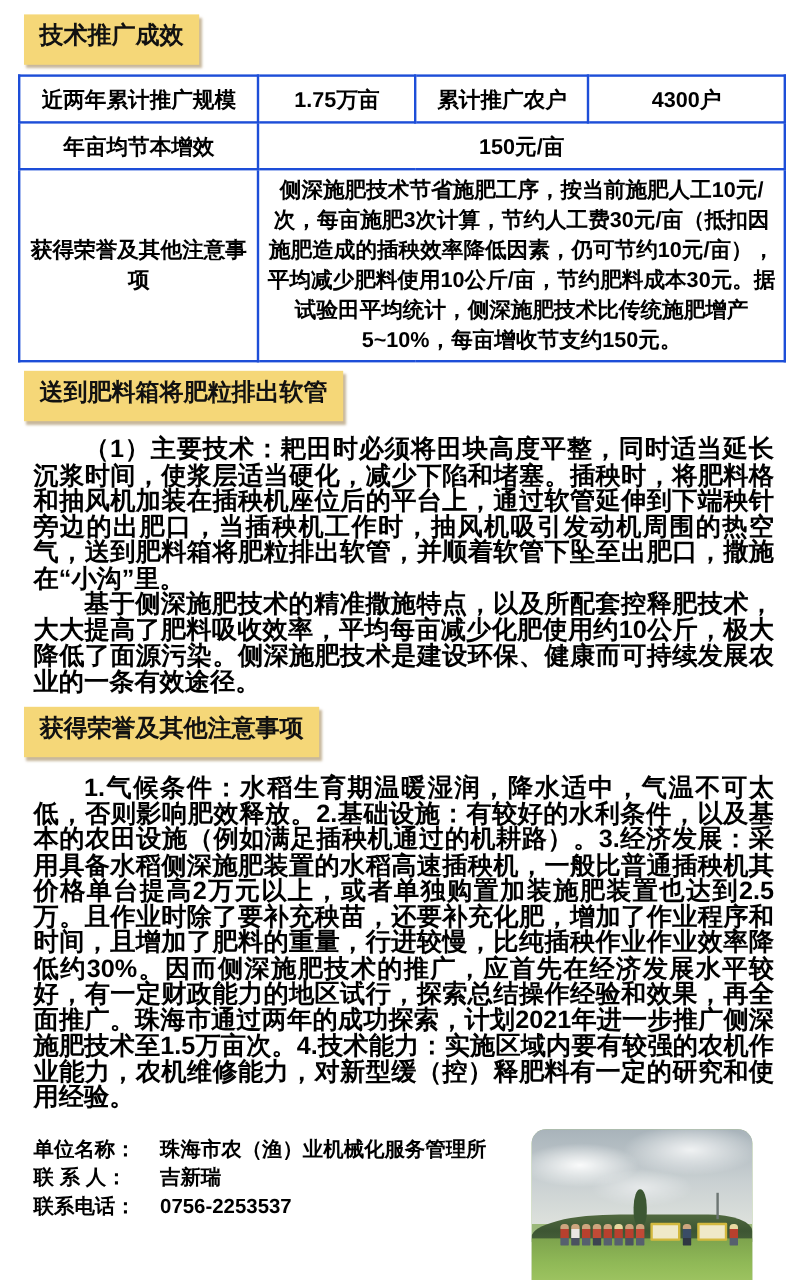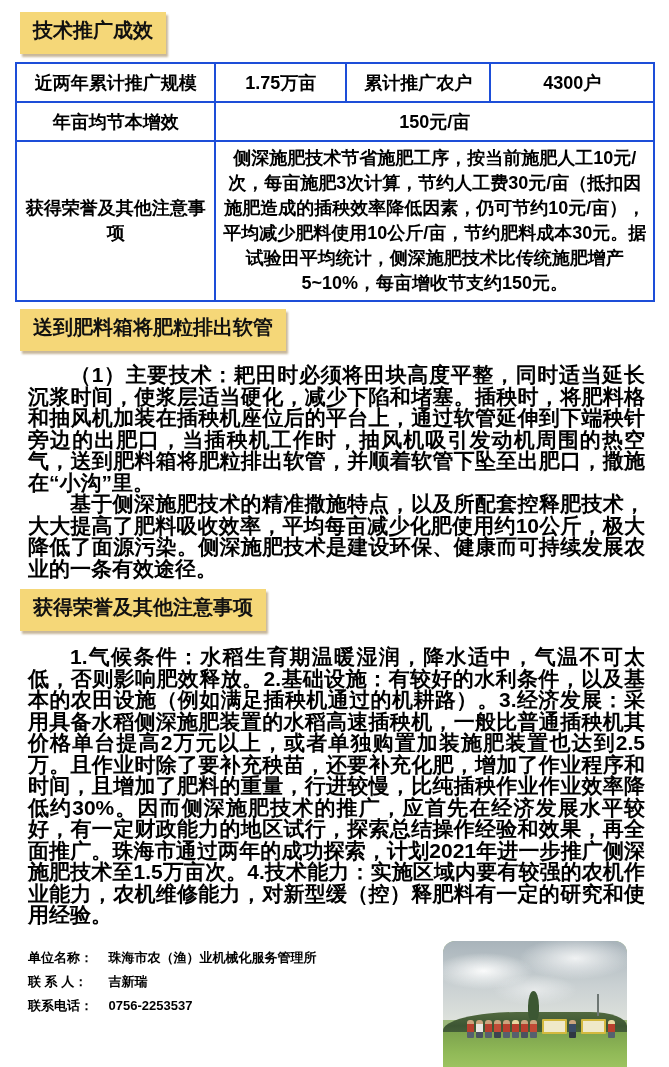--- a/index.html
+++ b/index.html
@@ -68,21 +68,21 @@
   .mt16 { margin-top: 15px; }
 
   .bottom {
     display: flex;
     justify-content: space-between;
     align-items: flex-start;
     margin: 10px 42px 0 0;
   }
   .contact-col { flex: 0 1 auto; }
   .contact-list { margin: 10px 0 0 28px; }
-  .ci-row { font-size: 13px; font-weight: bold; line-height: 24px; white-space: nowrap; }
+  .ci-row { font-size: 17px; font-weight: bold; line-height: 24px; white-space: nowrap; }
   .ci-label { display: inline-block; min-width: 6.2em; }
   .ci-value { display: inline; }
 
   .photo {
     position: relative;
     flex: 0 0 auto;
     width: 184px;
     height: 137px;
     margin-top: 5px;
     border-radius: 12px;

